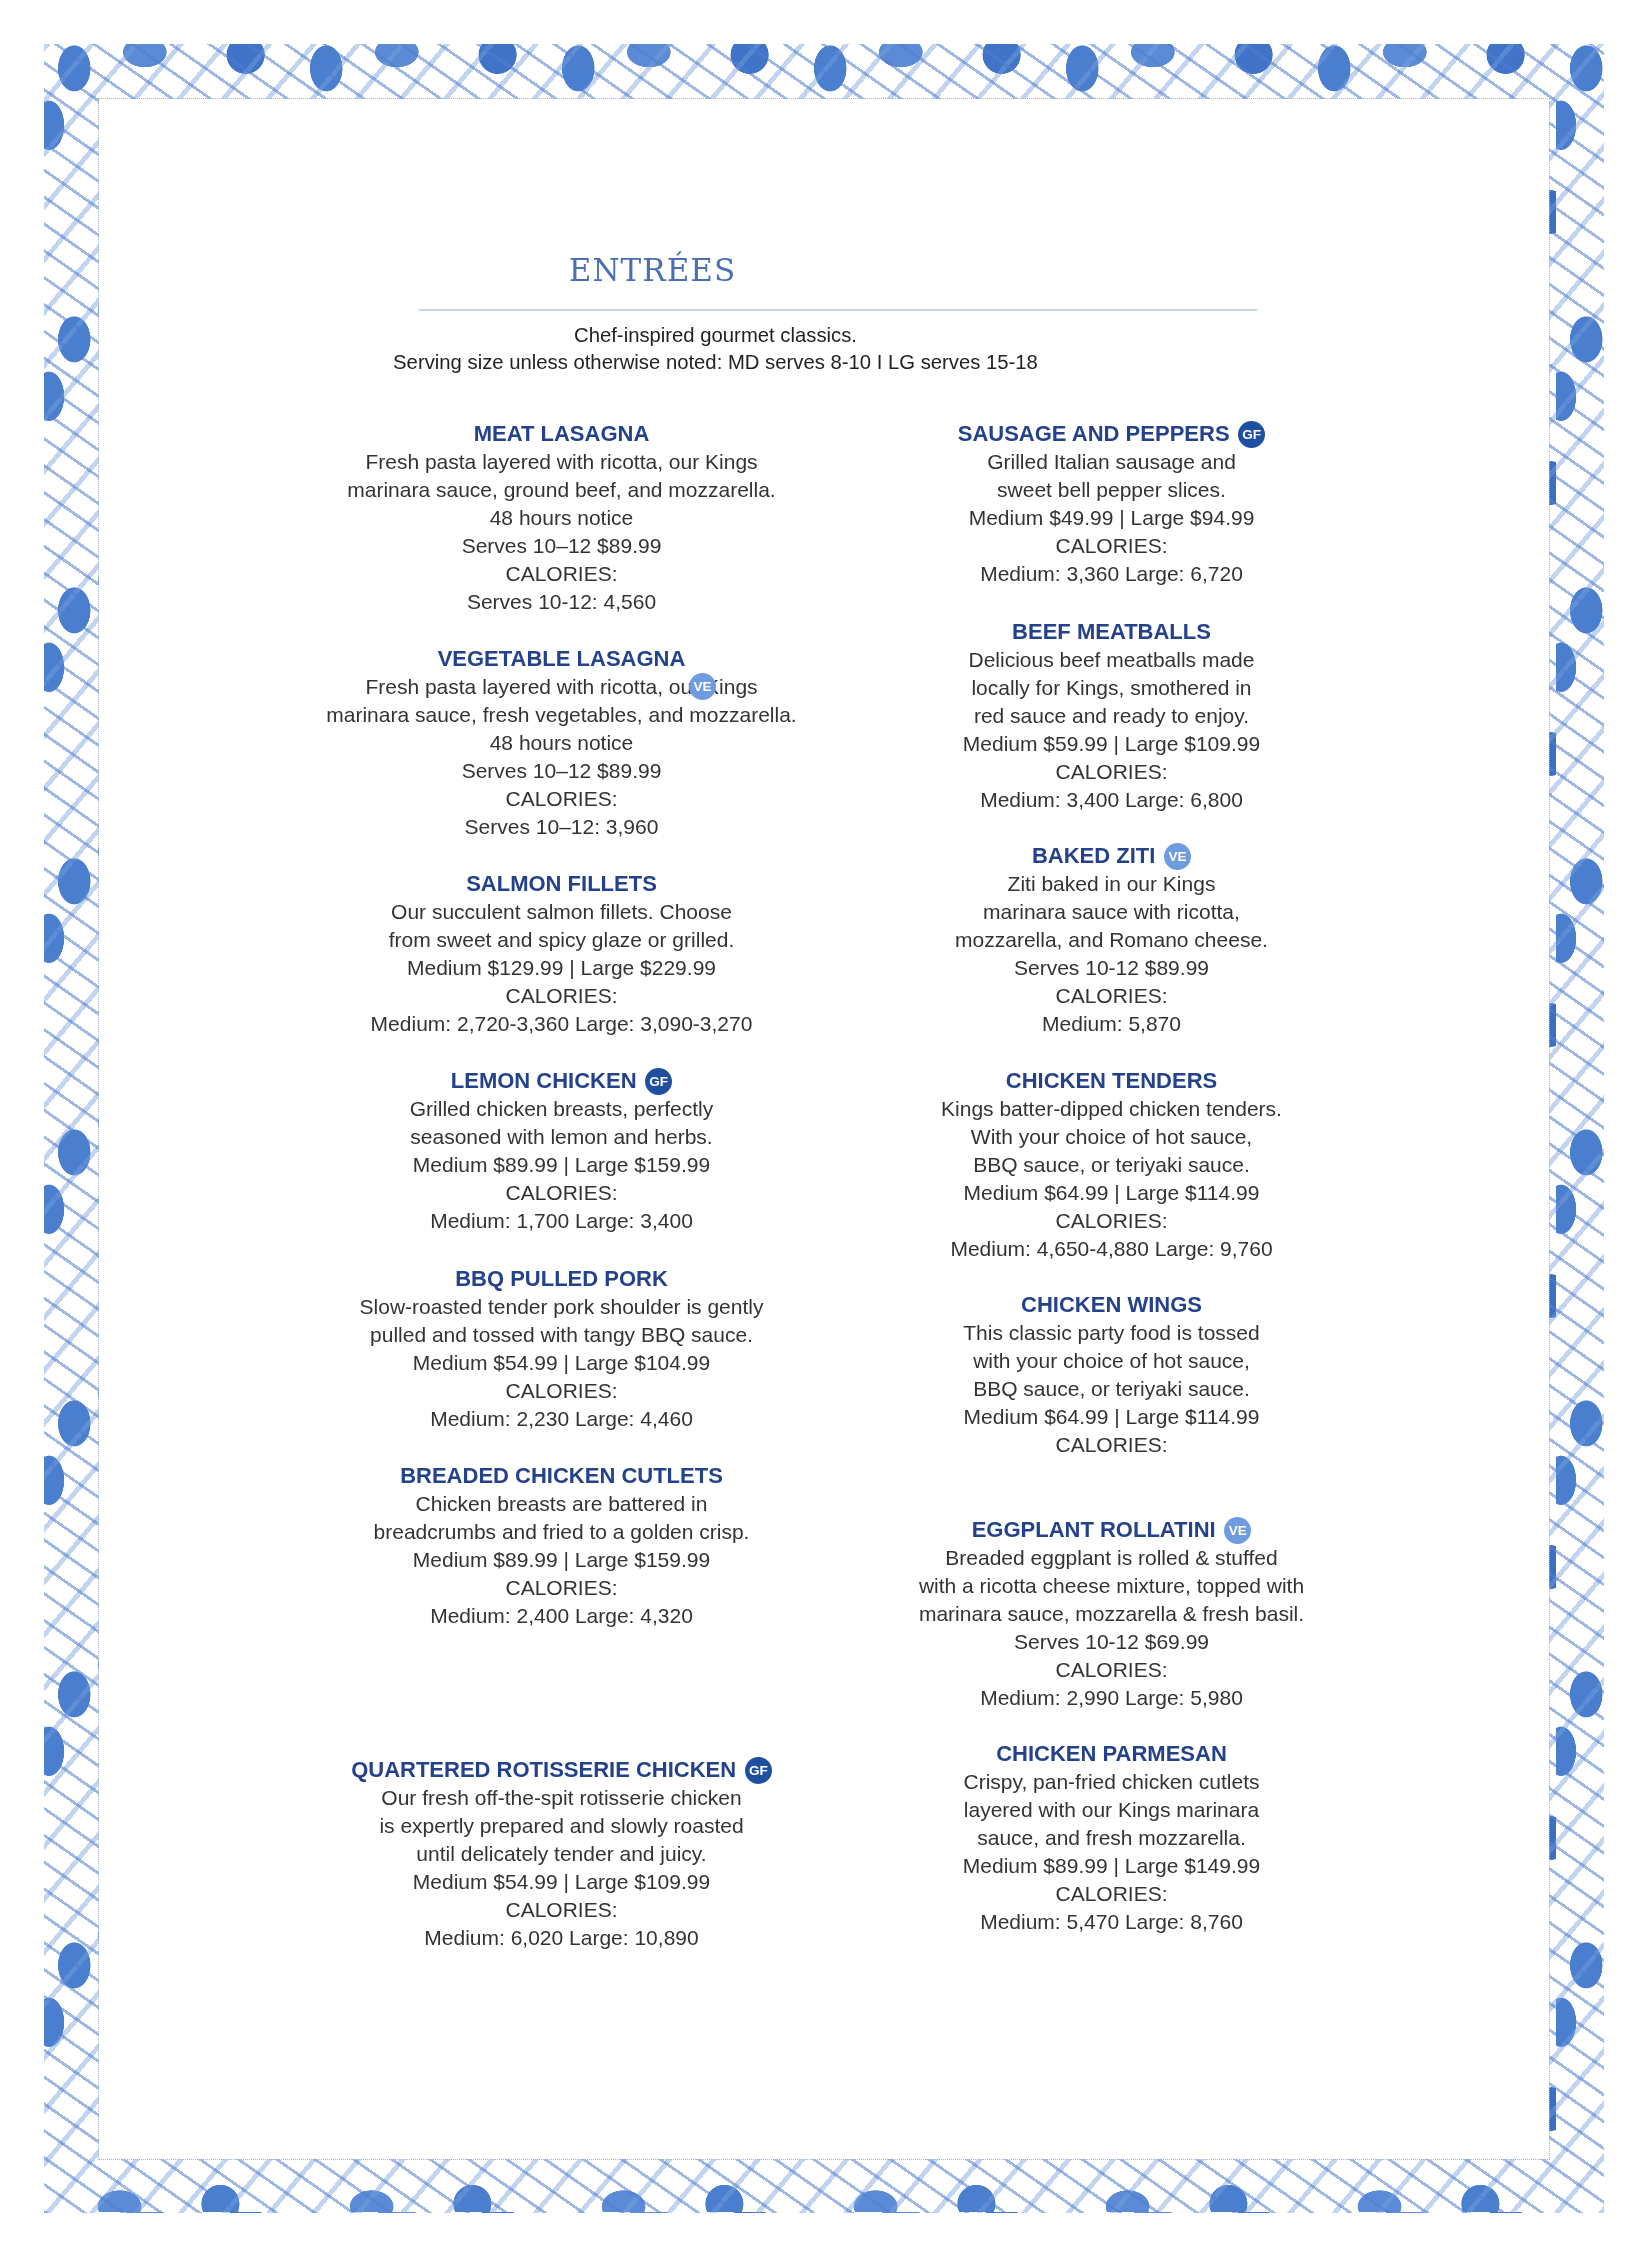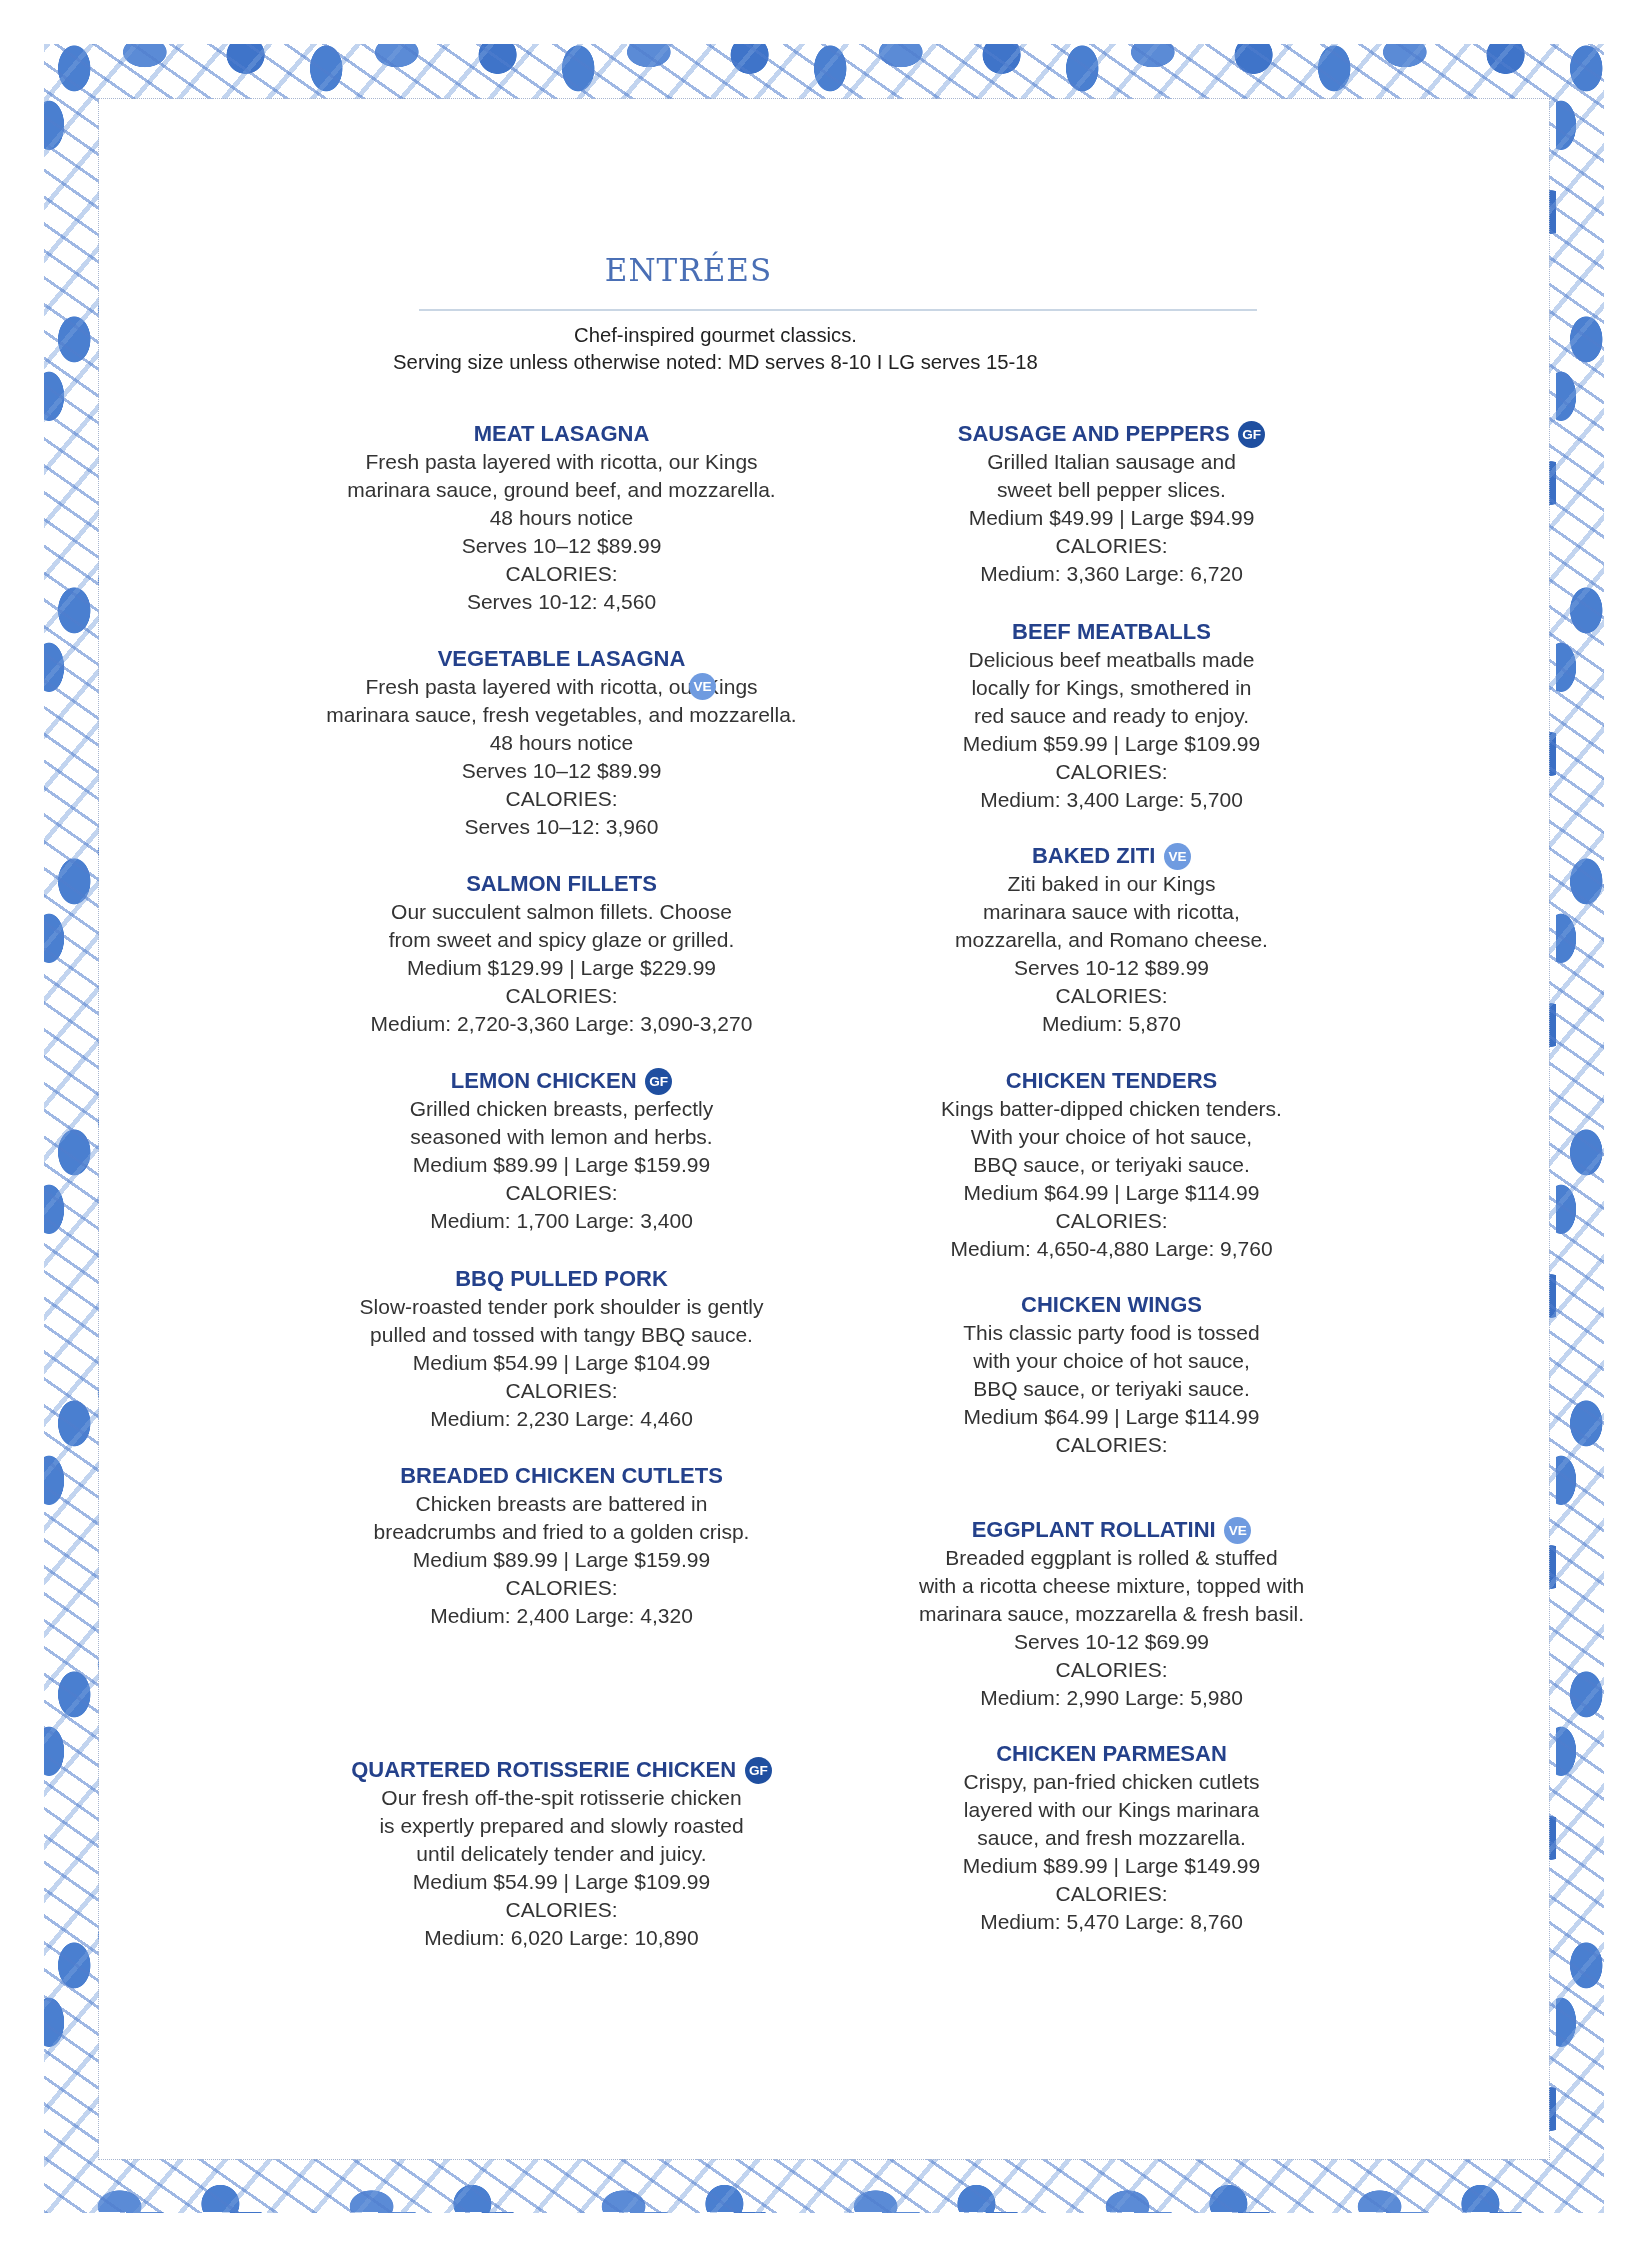--- a/index.html
+++ b/index.html
@@ -27,21 +27,21 @@
       repeating-linear-gradient(-50deg, rgba(120,160,220,0.45) 0 4.8px, transparent 4.8px 34px);
   }
   .inner {
     position:absolute; left:99px; top:99px; width:1450px; height:2060px;
     background:#ffffff;
     outline:1.9px dotted #a7b5cf; outline-offset:0;
   }
   .title {
     position:absolute; left:0; width:1305px; top:252px; text-align:center;
     font-family:"DejaVu Serif", "Liberation Serif", serif; font-size:31px;
-    color:#4a6fb5; letter-spacing:1px;margin-left:36px;
+    color:#4a6fb5; letter-spacing:1px;
   }
   .divider {
     position:absolute; left:419px; width:838px; top:309px; height:2.4px;
     background:#c9d6e4;
   }
   .subtitle {
     position:absolute; left:0; width:1431px; text-align:center;
     font-size:20.3px; color:#222; 
   }
   .col { position:absolute; width:557px; text-align:center; }
@@ -176,21 +176,21 @@
 
   <div class="item" style="top:618px">
     <div class="item-name">
         <span>BEEF MEATBALLS</span>
       </div>
     <div class="line">Delicious beef meatballs made</div>
     <div class="line">locally for Kings, smothered in</div>
     <div class="line">red sauce and ready to enjoy.</div>
     <div class="line">Medium $59.99  |  Large $109.99</div>
     <div class="line">CALORIES:</div>
-    <div class="line">Medium: 3,400  Large: 5,700</div>
+    <div class="line">Medium: 3,400  Large: 6,800</div>
   </div>
 
   <div class="item" style="top:842px">
     <div class="item-name">
       <span>BAKED ZITI</span>
       <span class="badge ve">VE</span>
     </div>
     <div class="line">Ziti baked in our Kings</div>
     <div class="line">marinara sauce with ricotta,</div>
     <div class="line">mozzarella, and Romano cheese.</div>

